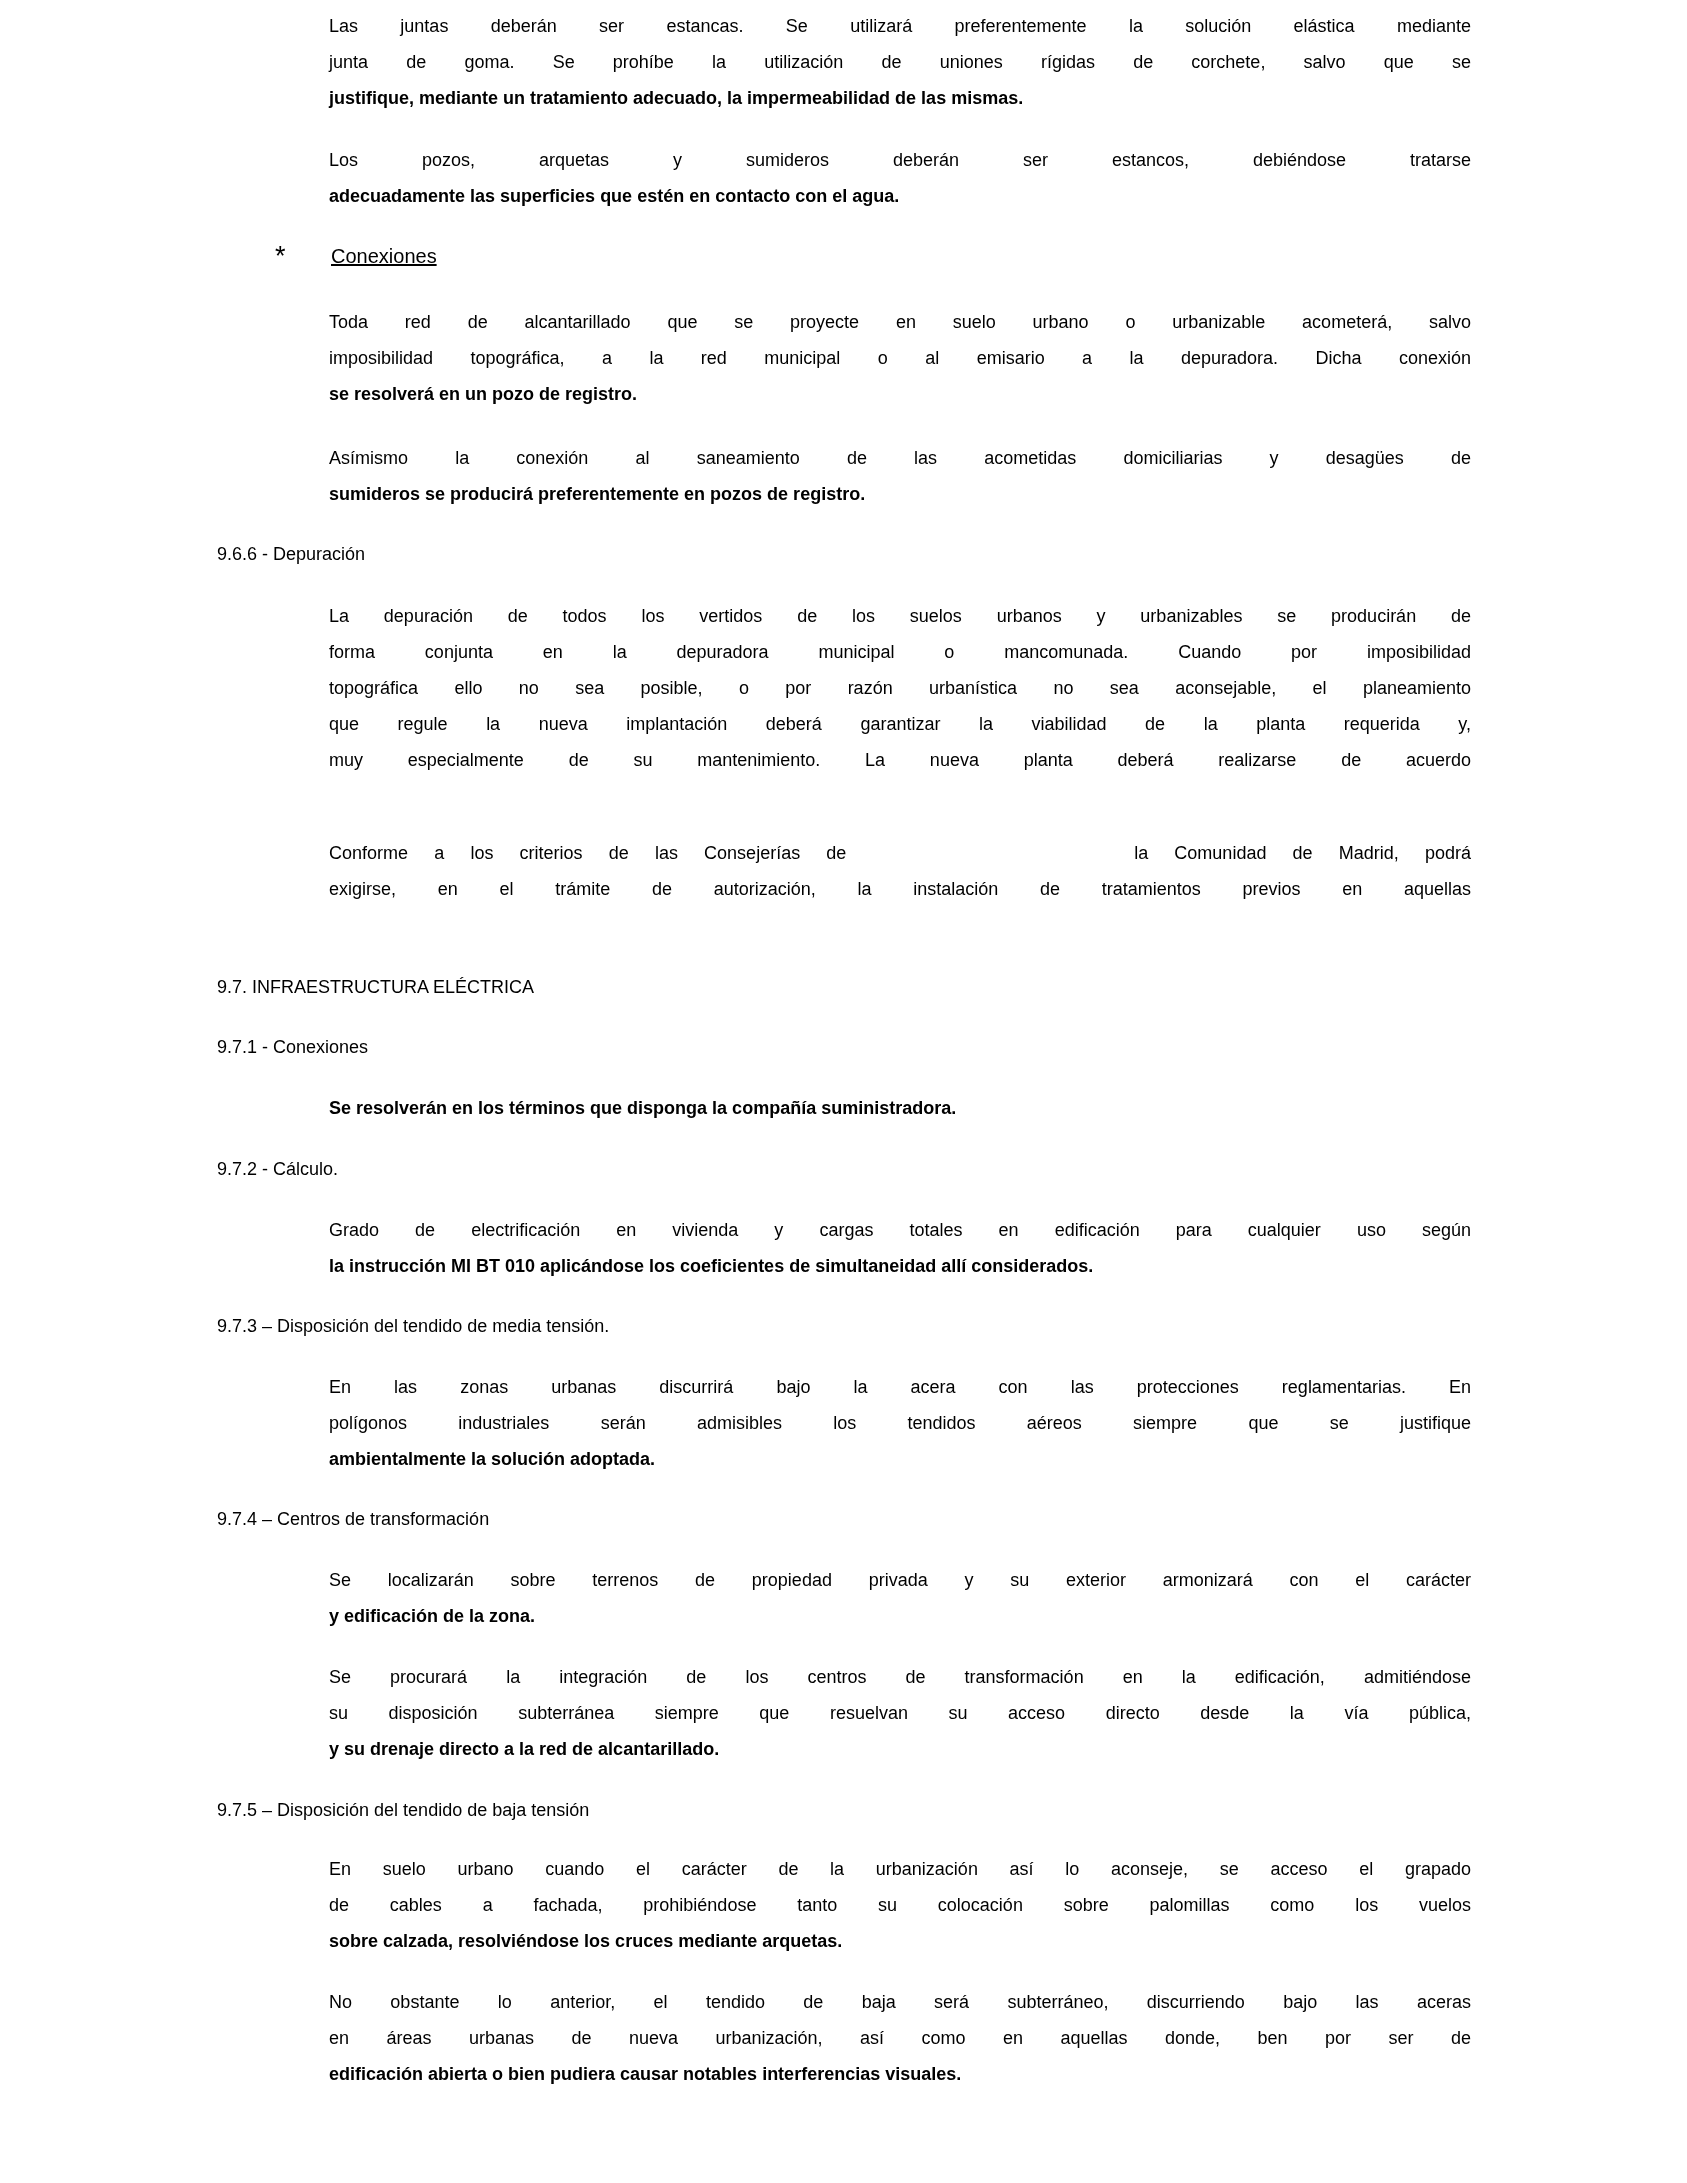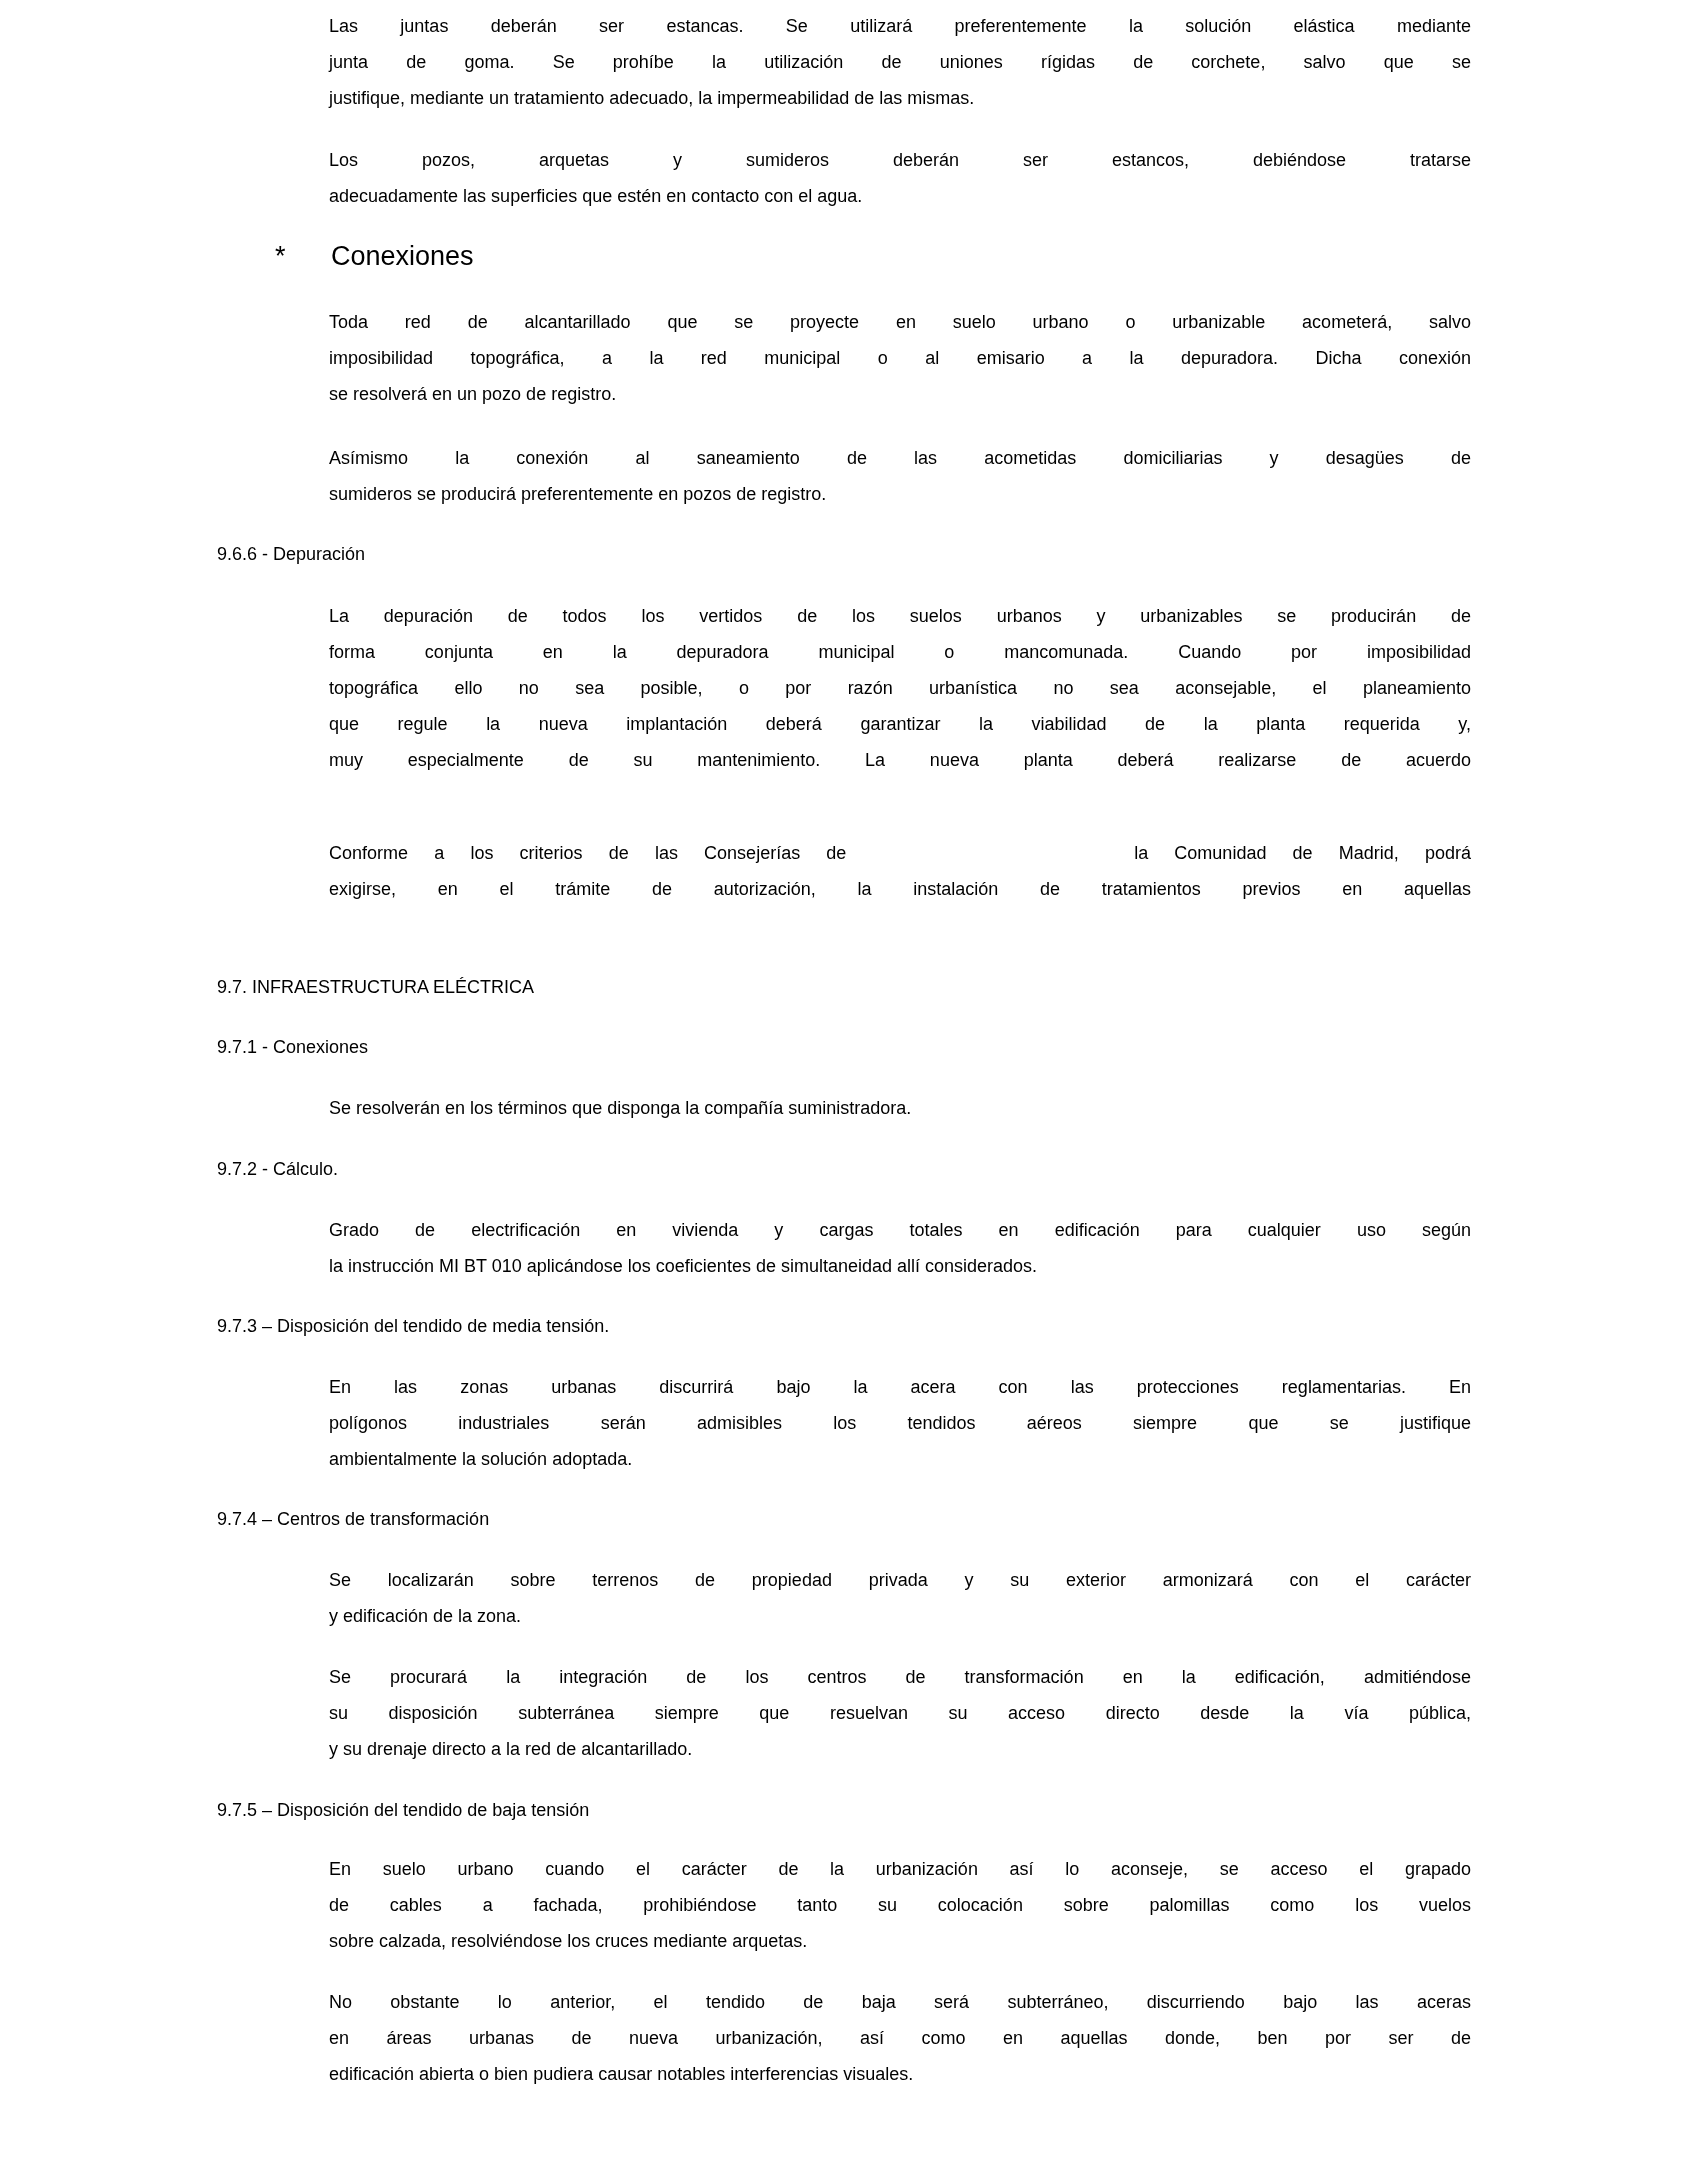--- a/index.html
+++ b/index.html
@@ -33,33 +33,35 @@
     display: block;
     height: 36px;
     text-align: justify;
     text-align-last: justify;
     white-space: normal;
     overflow: visible;
   }
   .line.last {
     text-align: left;
     text-align-last: left;
+    font-weight: bold;
   }
   .bullet-marker {
     position: absolute;
     left: 275px;
     font-size: 27px;
     line-height: 36px;
   }
   .bullet-label {
     position: absolute;
     left: 331px;
-    font-size: 27px;
+    font-size: 20px;
     line-height: 36px;
     white-space: nowrap;
+    text-decoration: underline;
   }
 </style>
 </head>
 <body>
 
 <div class="block para" style="top:8.4px">
     <span class="line">Las juntas deberán ser estancas. Se utilizará preferentemente la solución elástica mediante</span>
     <span class="line">junta de goma. Se prohíbe la utilización de uniones rígidas de corchete, salvo que se</span>
     <span class="line last">justifique, mediante un tratamiento adecuado, la impermeabilidad de las mismas.</span>
   </div>

